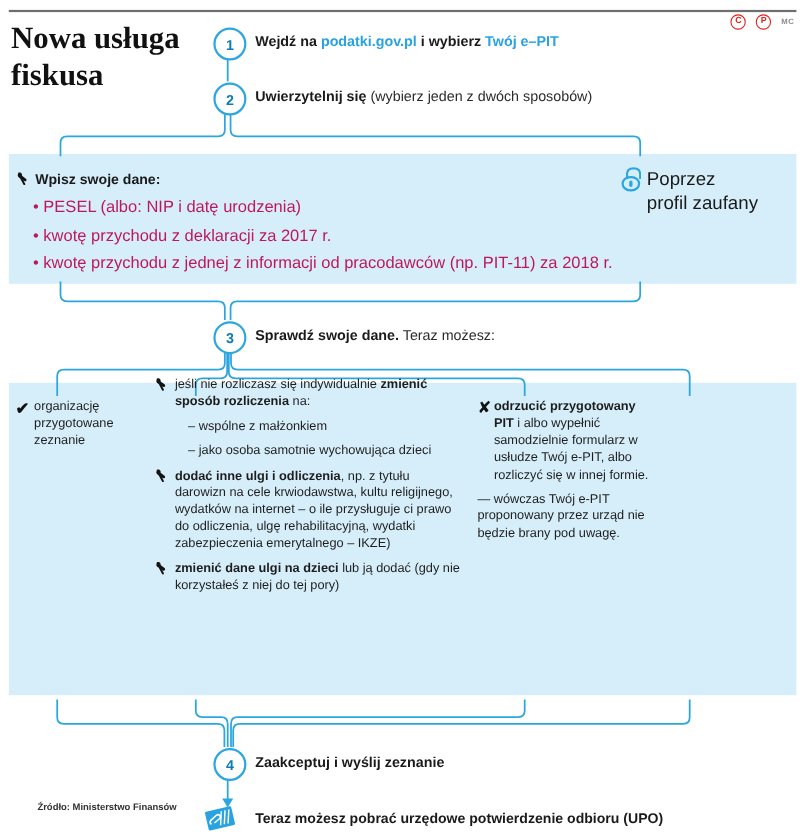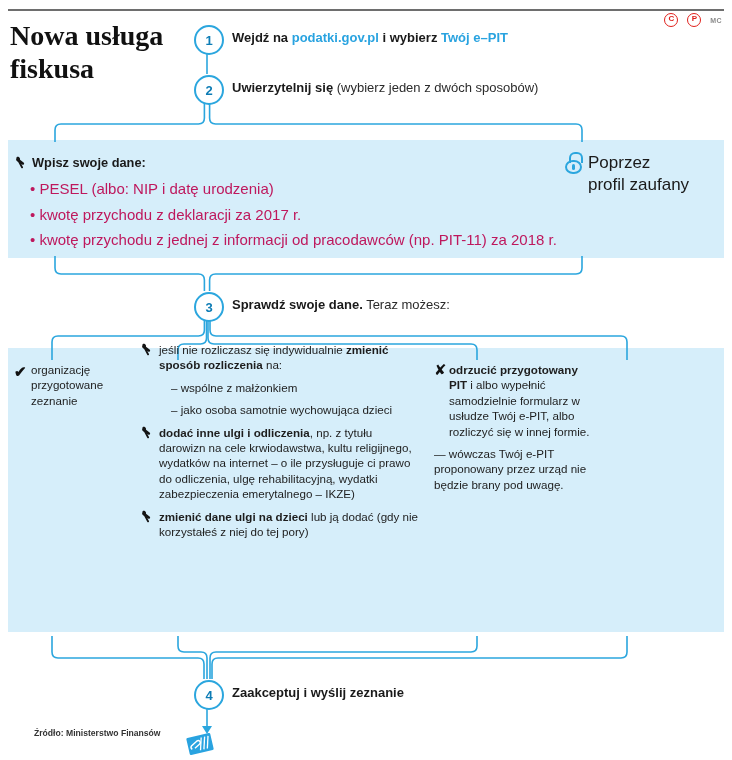--- a/index.html
+++ b/index.html
@@ -215,15 +215,16 @@
     <g transform="rotate(-13 22 16)">
       <rect x="8" y="6" width="28" height="20" rx="1.5" fill="#29a3e0"></rect>
       <g stroke="#ffffff" stroke-width="1.5">
         <line x1="25" y1="9" x2="21" y2="23"></line>
           <line x1="29" y1="9" x2="25" y2="23"></line>
         <line x1="33" y1="9" x2="29" y2="23"></line>
       </g>
       <path d="M12 20 q-2-2 0-4 l7-4 q2.5-1 3.5 1 q1 2-1.2 3.2 l-6 3.2" fill="none" stroke="#ffffff" stroke-width="1.6"></path>
     </g>
   </svg>
+  <div class="row-text b" id="upo-text">Teraz możesz pobrać urzędowe potwierdzenie odbioru (UPO)</div>
 
   <div class="src">Źródło: Ministerstwo Finansów</div>
 </div>
 
 </body></html>

